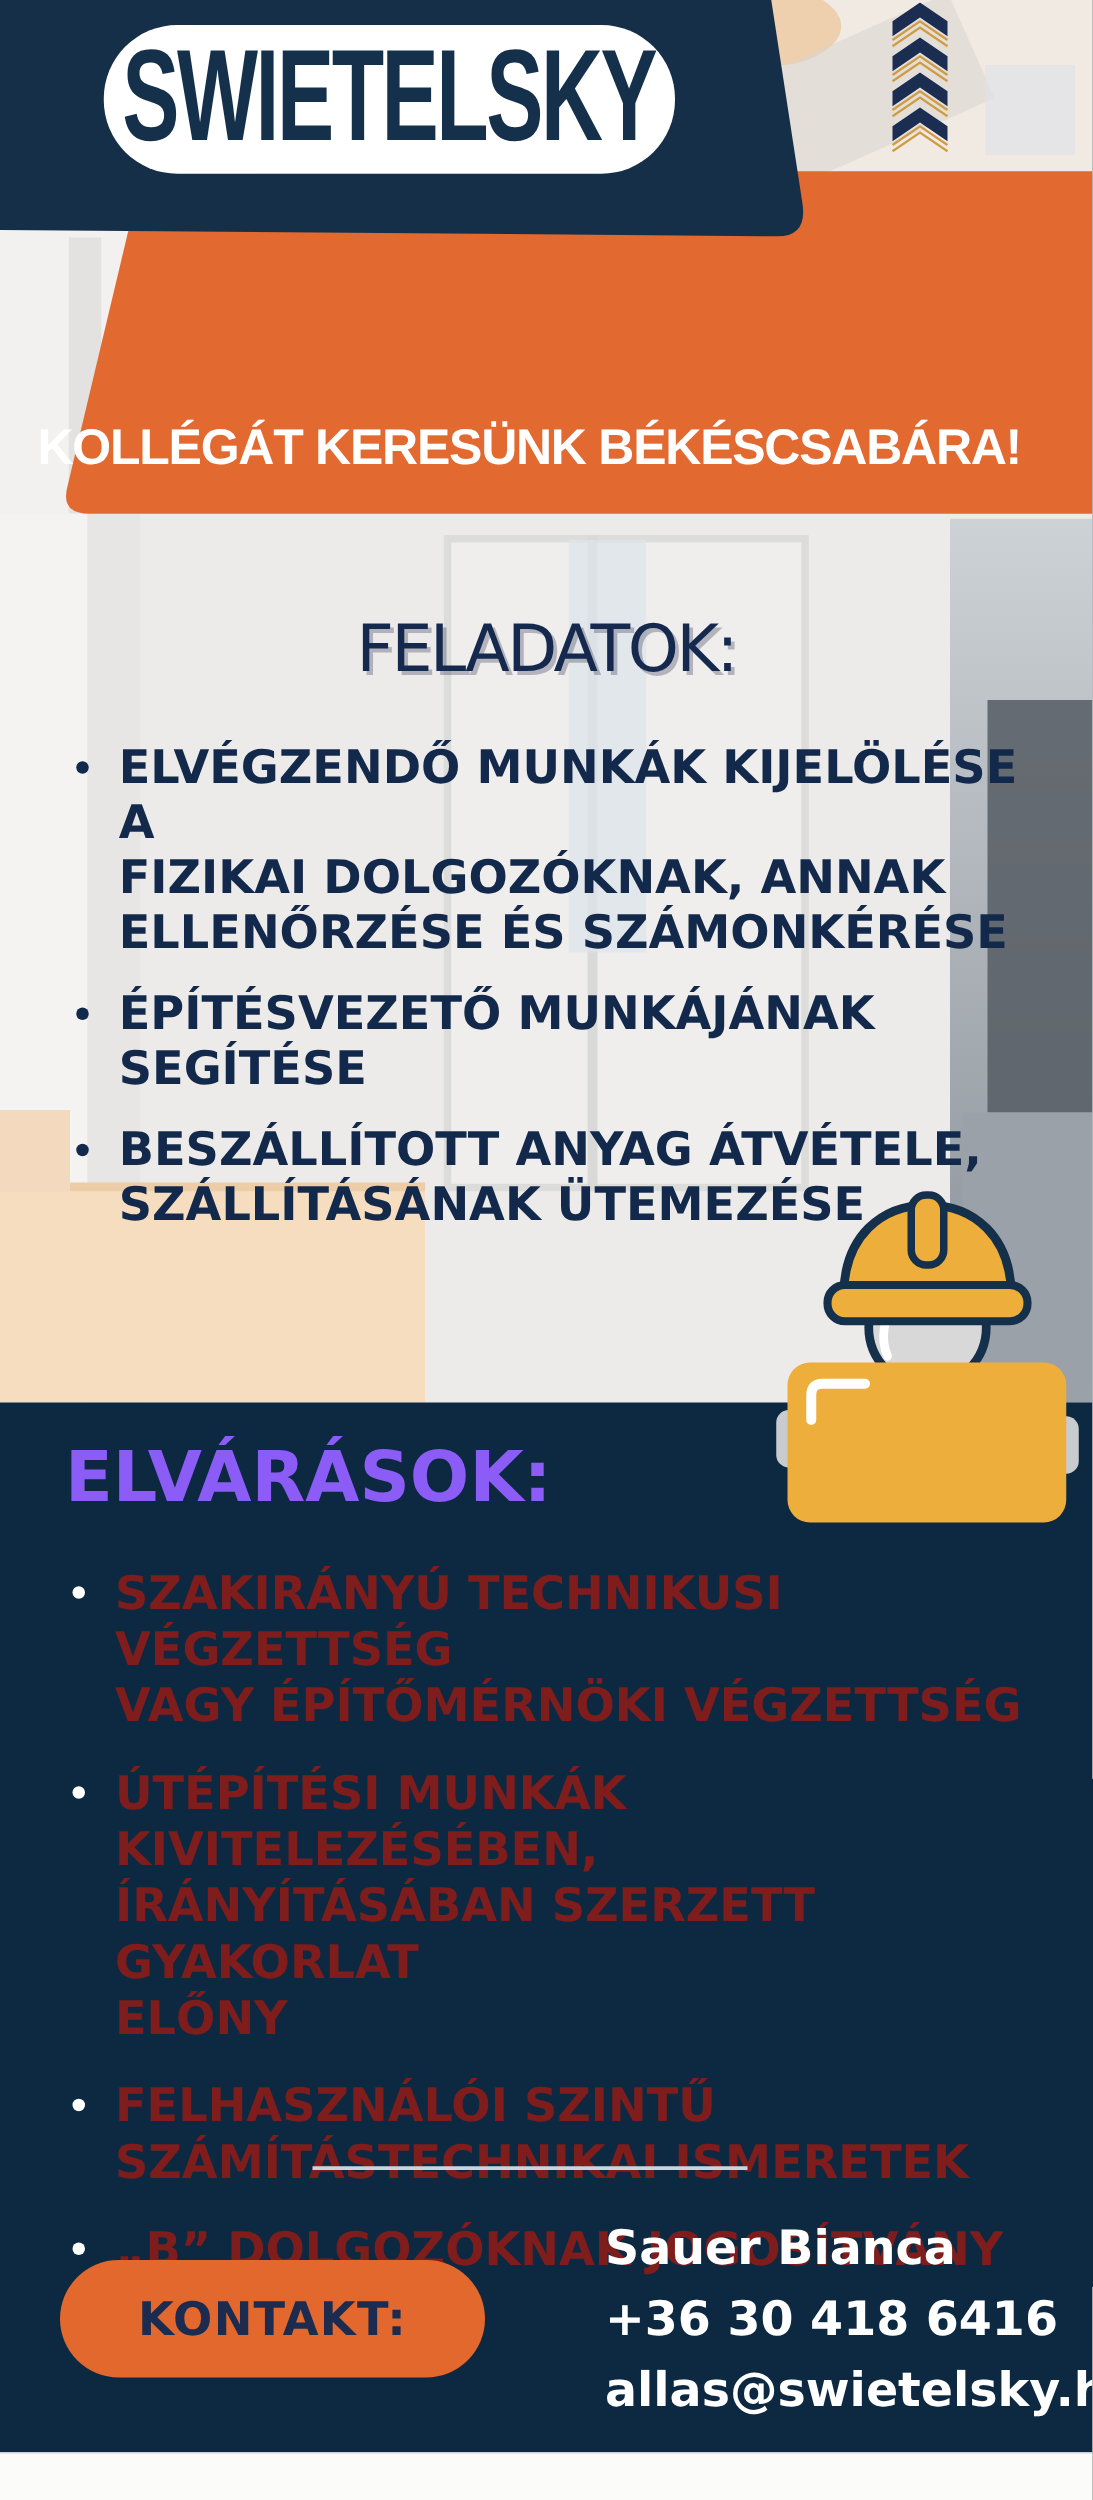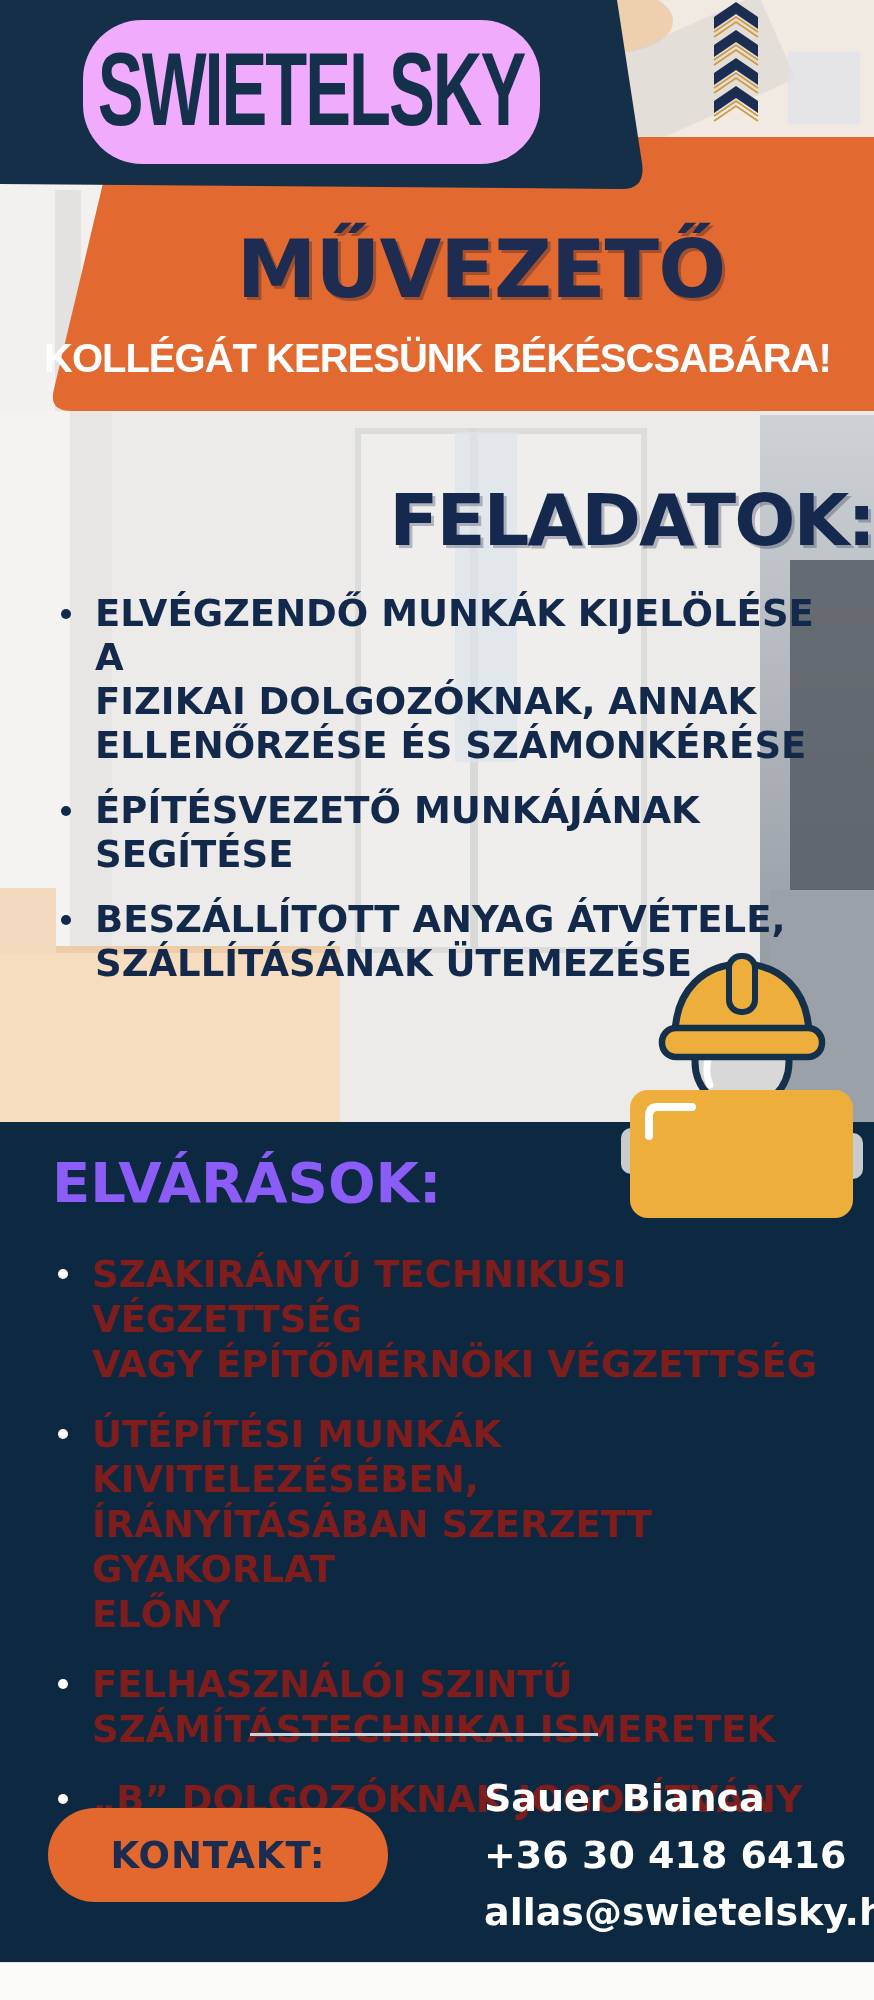--- a/index.html
+++ b/index.html
@@ -31,45 +31,45 @@
   .peach-big{left:0;top:952px;width:340px;height:170px;background:#f7ddc0;}
   .peach-top{left:0;top:946px;width:340px;height:7px;background:#eccda7;}
   .peach-small{left:0;top:888px;width:56px;height:66px;background:#f3d9bd;}
 
   
   .svg-layer{position:absolute;left:0;top:0;}
   .z2{z-index:2;} .z3{z-index:3;} .z6{z-index:6;}
 
   
   .logo-pill{
-    left:83px;top:20px;width:457px;height:144px;background:#f0abfc;border-radius:59px;
+    left:83px;top:20px;width:457px;height:119px;background:#ffffff;border-radius:59px;
     display:flex;align-items:center;justify-content:center;z-index:4;
   }
   .logo-text{
     font-family:"Liberation Sans",sans-serif;font-weight:bold;font-size:104px;
     color:#14304b;letter-spacing:-3px;display:inline-block;transform:scaleX(.66);
     white-space:nowrap;line-height:1;padding-bottom:6px;
   }
 
   
   .hero-title{
     left:88px;top:226px;width:786px;text-align:center;z-index:5;
     font-weight:bold;font-size:80px;line-height:88px;letter-spacing:-1px;color:#1d2c50;
     text-shadow:3px 3px 0 rgba(25,25,45,.32);white-space:nowrap;
   }
   .hero-sub{
-    left:44px;top:334px;width:712px;text-align:right;z-index:5;
+    left:30px;top:334px;width:712px;text-align:right;z-index:5;
     font-family:"Liberation Sans",sans-serif;font-weight:bold;font-size:40px;line-height:48px;
     letter-spacing:-1px;color:#ffffff;white-space:nowrap;
   }
 
   
   .h-feladatok{
-    left:0;top:482px;width:874px;text-align:right;z-index:5;
-    font-weight:bold;font-size:72px;line-height:76px;letter-spacing:-2px;color:#14294d;
+    left:0;top:482px;width:874px;text-align:center;z-index:5;
+    font-weight:normal;font-size:52px;line-height:76px;letter-spacing:-2px;color:#14294d;
     text-shadow:3px 3px 0 rgba(20,30,65,.28);
   }
   .h-elvarasok{
     left:52px;top:1152px;z-index:5;
     font-weight:bold;font-size:56px;line-height:62px;color:#8b5cf6;white-space:nowrap;
   }
 
   
   ul.blist{list-style:none;margin:0;padding:0;position:absolute;z-index:5;}
   ul.blist li{position:relative;padding-left:38px;font-weight:bold;}
@@ -144,21 +144,20 @@
       <path d="M14,43 L36,28 L58,43 L58,55 L36,40 L14,55 Z"></path>
       <path d="M14,71 L36,56 L58,71 L58,83 L36,68 L14,83 Z"></path>
       <path d="M14,99 L36,84 L58,99 L58,111 L36,96 L14,111 Z"></path>
     </g>
   </svg>
 
   <div class="abs logo-pill">
     <span class="logo-text">SWIETELSKY</span>
   </div>
 
-  <div class="abs hero-title">MŰVEZETŐ</div>
   <div class="abs hero-sub">KOLLÉGÁT KERESÜNK BÉKÉSCSABÁRA!</div>
 
   <div class="abs h-feladatok">FELADATOK:</div>
   <ul class="blist list-f">
     <li>
       <span class="dot"></span>
       <span class="btxt">ELVÉGZENDŐ MUNKÁK KIJELÖLÉSE A
 FIZIKAI DOLGOZÓKNAK, ANNAK
 ELLENŐRZÉSE ÉS SZÁMONKÉRÉSE</span>
       </li>

